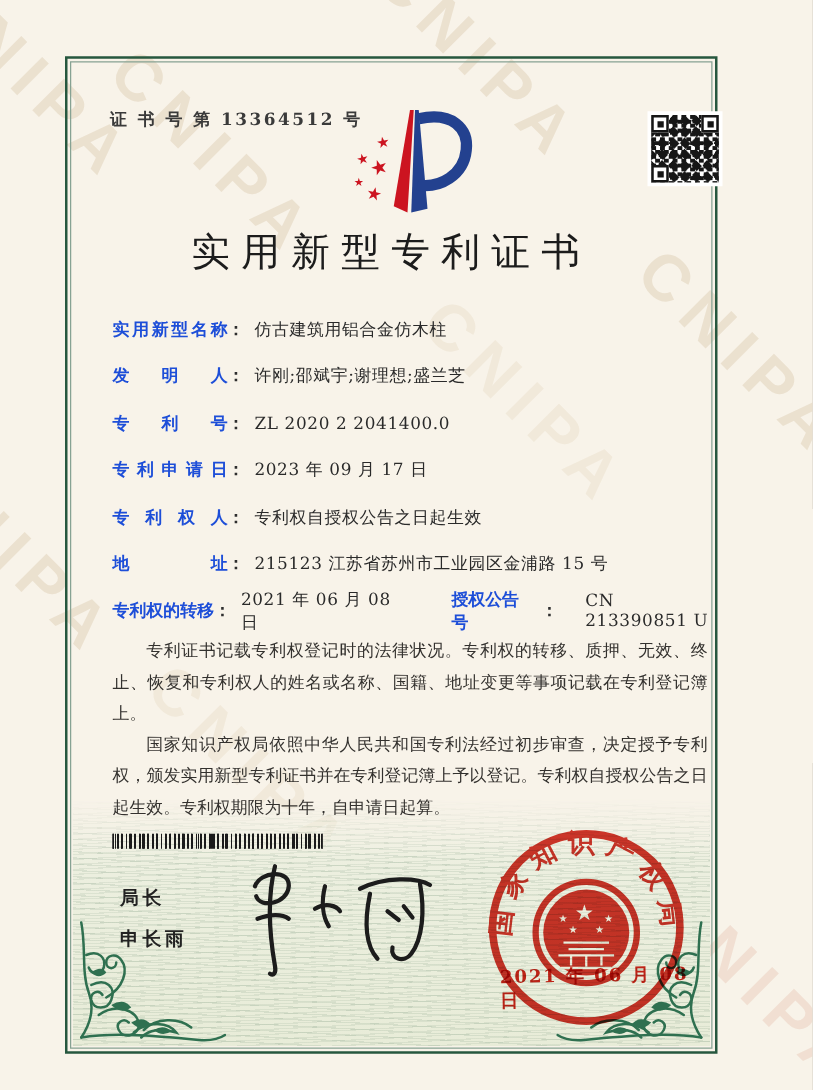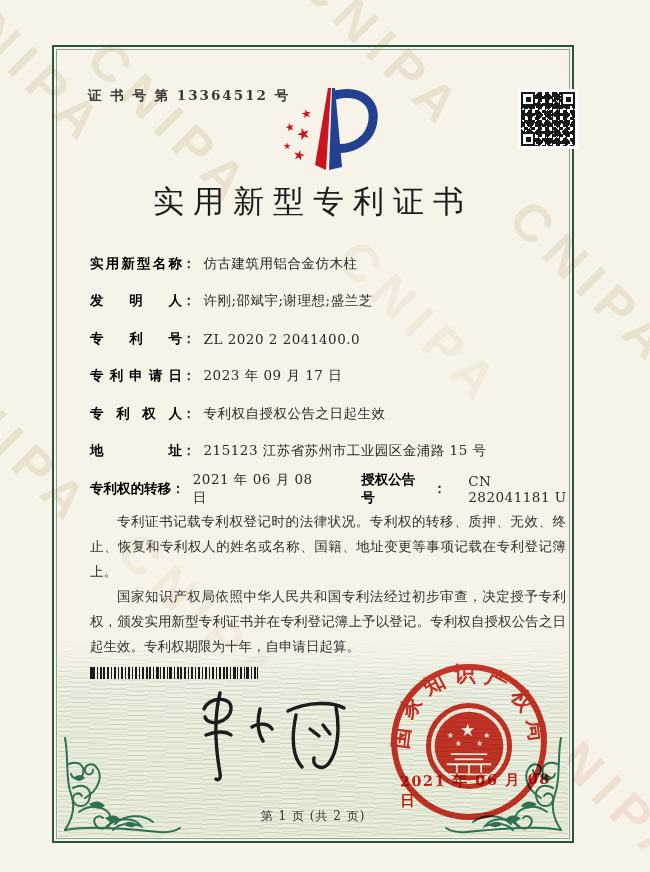--- a/index.html
+++ b/index.html
@@ -40,21 +40,21 @@
   .finder b{position:absolute; left:4.5px; top:4.5px; width:5px; height:5px; background:#161616; display:block;}
   .finder.tl{left:3px; top:3px;} .finder.tr{right:3px; top:3px;} .finder.bl{left:3px; bottom:3px;}
   .title{
     position:absolute; left:0; top:134px; width:100%; text-align:center;
     font-size:31px; font-weight:normal; letter-spacing:9px; color:#1c1c1c;
   }
   
   .rows{position:absolute; left:36px; top:198px; width:486px;}
   .row{height:37.5px; display:flex; align-items:center; font-size:13.5px;}
   .flabel{
-    display:inline-block; width:92px; font-weight:700; color:#000000;
+    display:inline-block; width:92px; font-weight:700; color:#1d4ed8;
     text-align:justify; text-align-last:justify;
   }
   .colon{font-weight:700; margin-right:8px;}
   .fvalue{font-weight:400; letter-spacing:0.5px; color:#2a2a2a;}
   .pair2{margin-left:46px; display:flex; align-items:center;gap:14px;}
   .pair2 .flabel{width:auto; text-align:left; text-align-last:auto;}
   
   .paras{position:absolute; left:36px; top:462px; width:476px; font-size:13.5px; line-height:25px; text-align:justify; color:#33312e;}
   .paras p{margin:0; text-indent:2em;}
   
@@ -208,32 +208,36 @@
           <span class="colon">：</span>
         <span class="fvalue">215123 江苏省苏州市工业园区金浦路 15 号</span>
       </div>
       <div class="row">
         <span class="flabel">专利权的转移</span>
           <span class="colon">：</span>
         <span class="fvalue">2021 年 06 月 08 日</span>
         <span class="pair2">
           <span class="flabel">授权公告号</span>
             <span class="colon">：</span>
-          <span class="fvalue">CN 282041181 U</span>
+          <span class="fvalue">CN 213390851 U</span>
         </span>
       </div>
     </div>
 
     <div class="paras">
       <p>专利证书记载专利权登记时的法律状况。专利权的转移、质押、无效、终止、恢复和专利权人的姓名或名称、国籍、地址变更等事项记载在专利登记簿上。</p>
       <p>国家知识产权局依照中华人民共和国专利法经过初步审查，决定授予专利权，颁发实用新型专利证书并在专利登记簿上予以登记。专利权自授权公告之日起生效。专利权期限为十年，自申请日起算。</p>
     </div>
 
     <div class="barcode"></div>
 
+    <div class="director">
+      <div>局长</div>
+      <div>申长雨</div>
+    </div>
 
     <svg class="signature" viewBox="0 0 176 112">
       <g fill="none" stroke="#1c1c1c" stroke-width="3.4" stroke-linecap="round">
         <path d="M36 14 C31 34 30 60 36 94 C37 99 35 102 32 100"></path>
         <path d="M20 30 C24 18 48 16 47 30 C46 44 24 48 21 38"></path>
         <path d="M22 56 C32 52 42 52 47 56"></path>
         <path d="M76 30 C73 42 74 54 79 62"></path>
         <path d="M68 48 C76 43 85 45 88 50"></path>
         <path d="M104 32 C124 22 150 23 160 29"></path>
         <path d="M112 36 C107 60 109 78 118 88"></path>
@@ -263,15 +267,14 @@
           <path d="M62 92 h36"></path>
           <path d="M66 97 h28"></path>
           <path d="M58 102 h44"></path>
           <path d="M68 102 v8 M80 102 v9 M92 102 v8"></path>
           <path d="M60 112 h40"></path>
         </g>
       </g>
     </svg>
     <div class="seal-date">2021 年 06 月 08 日</div>
 
-    <div class="page-info">第 1 页 (共 2 页)</div>
   </div>
 </div>
 
 </body></html>

